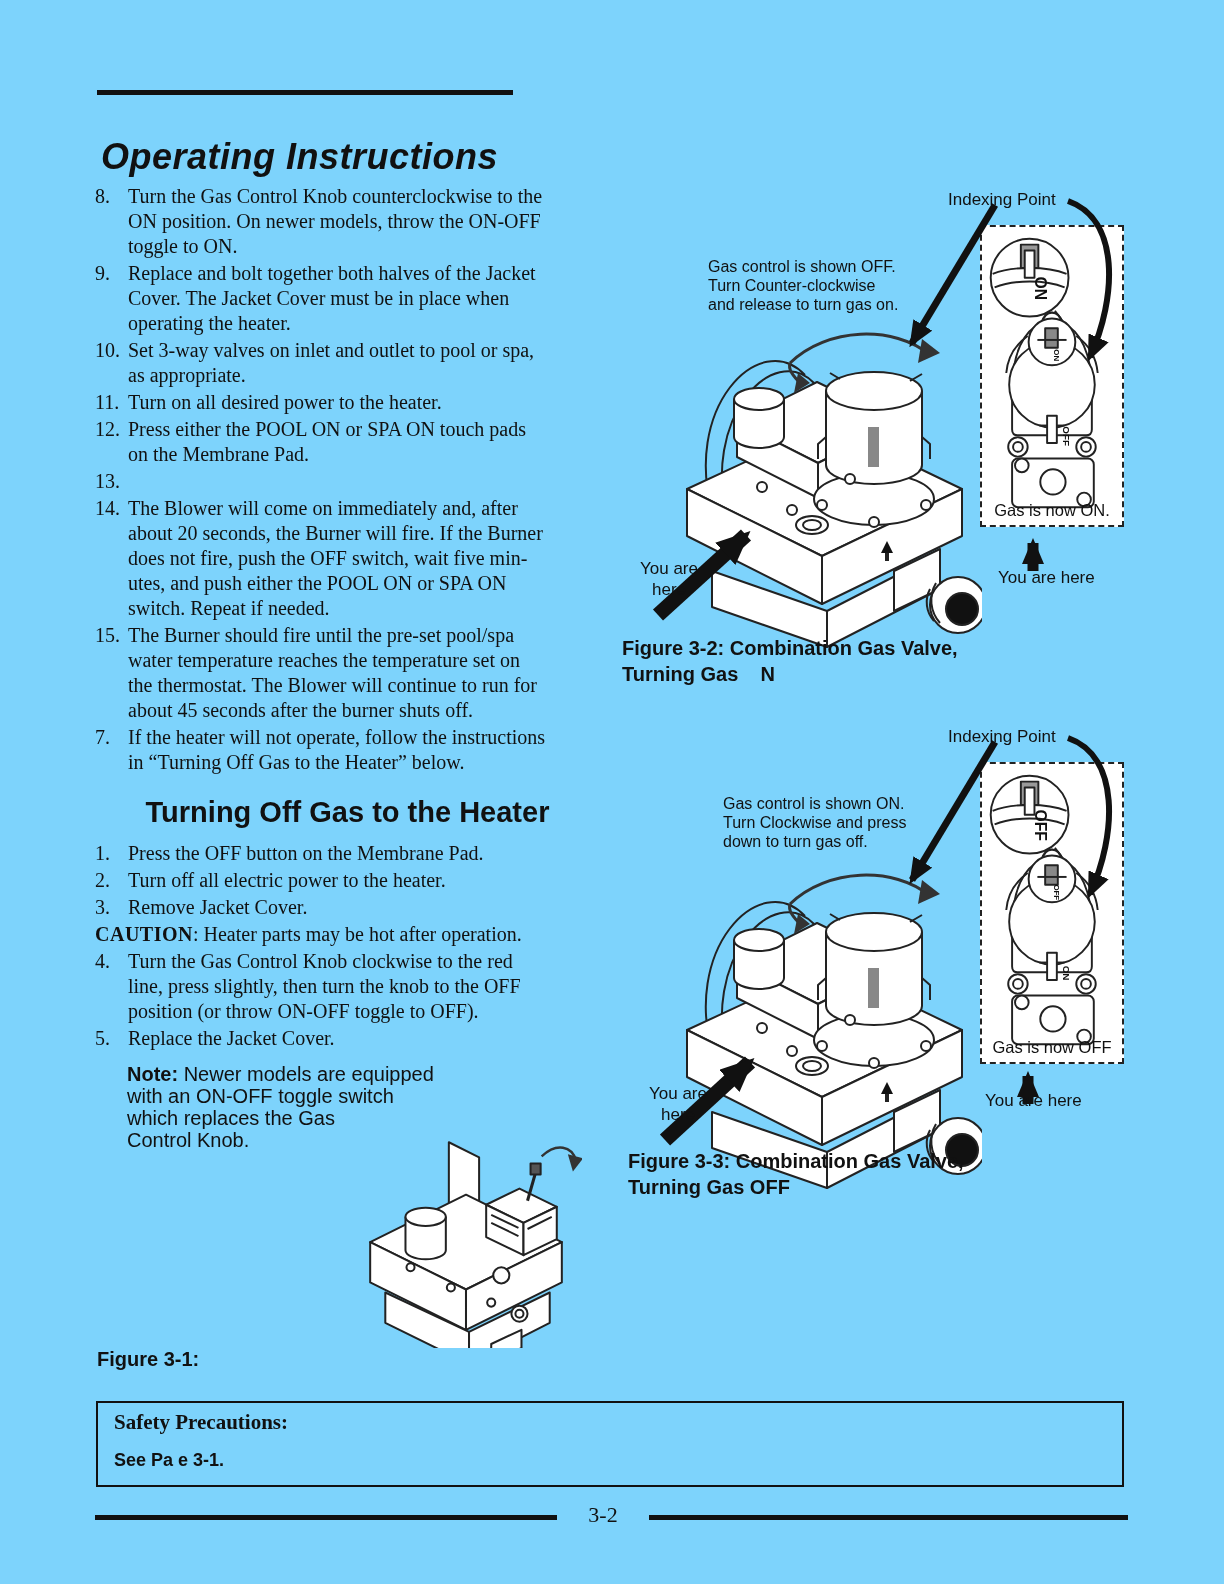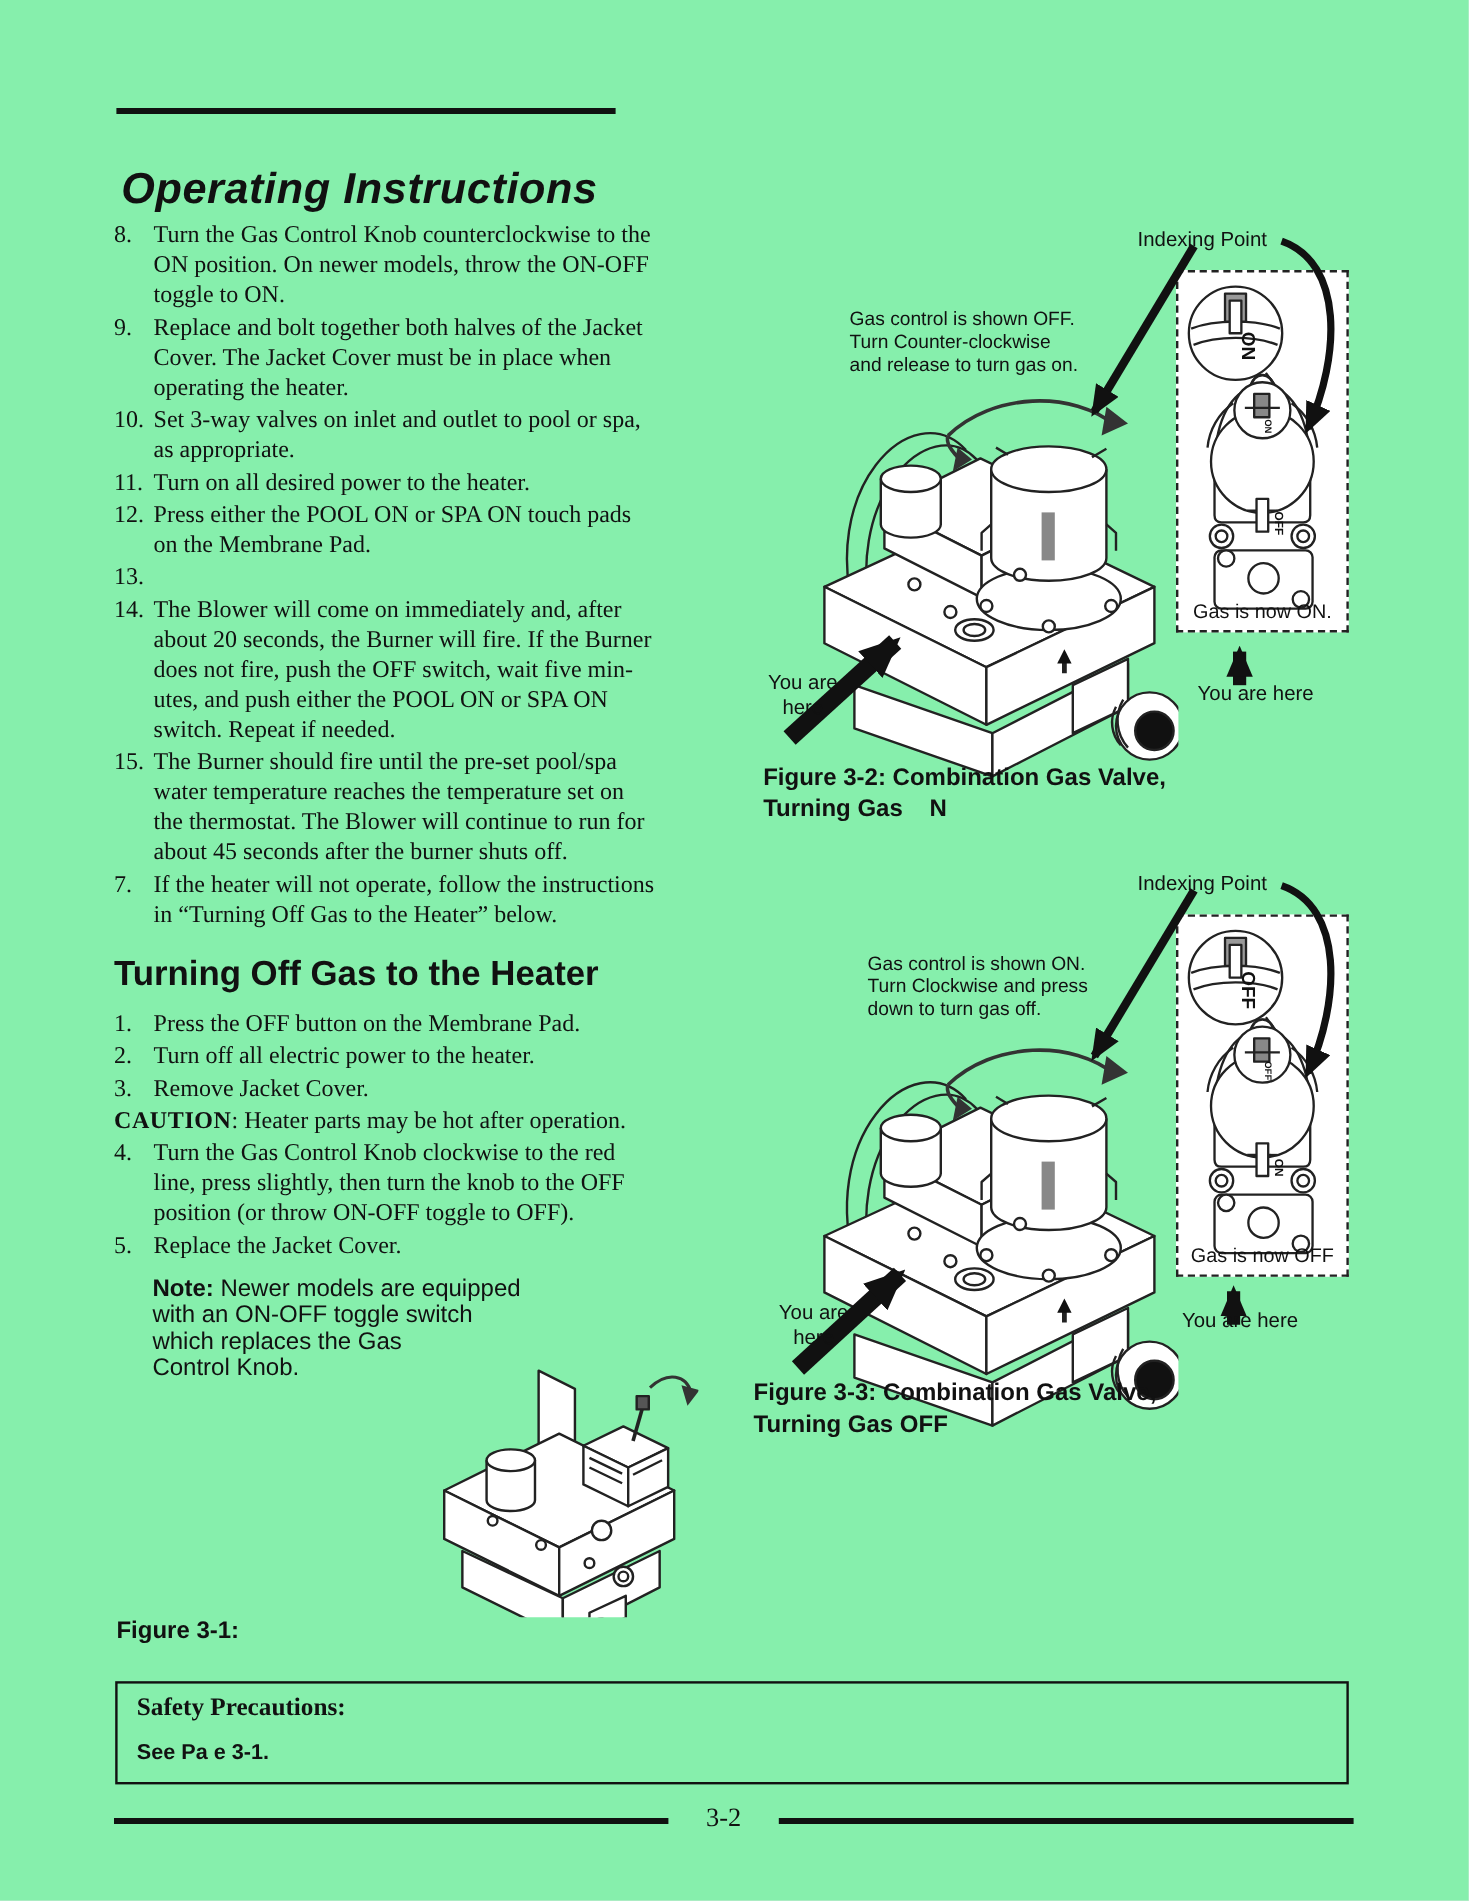--- a/index.html
+++ b/index.html
@@ -1,31 +1,31 @@
 <!DOCTYPE html>
 <html><head>
 <meta charset="utf-8">
 <style>
   html,body{margin:0;padding:0;background:#e8e8e8;}
-  #page{position:relative;width:1224px;height:1584px;background:#86efac;
+  #page{position:relative;width:1224px;height:1584px;background:#7dd3fc;
         font-family:"Liberation Serif",serif;color:#111;overflow:hidden;}
   .abs{position:absolute;}
   .pre{white-space:pre-line;}
   .prekeep{white-space:pre;}
 
   #top-rule{left:97px;top:90px;width:416px;height:5px;background:#111;}
   #page-title{left:101px;top:112px;font-family:"Liberation Sans",sans-serif;
               font-weight:bold;font-style:italic;font-size:36px;letter-spacing:.5px;}
 
   #left-col{left:95px;top:184px;width:505px;font-size:20px;line-height:25px;}
   .li{display:flex;margin-bottom:2px;}
   .li .num{width:33px;flex:0 0 33px;}
   .li .txt{white-space:pre-line;}
   #off-heading{font-family:"Liberation Sans",sans-serif;font-weight:bold;
-               font-size:29px;line-height:34px;margin:20px 0 12px 0;}
+               font-size:29px;line-height:34px;margin:20px 0 12px 0;text-align:center;}
   #off-intro{white-space:pre-line;margin-bottom:6px;}
   .caution{margin:1px 0 2px 0;}
   .caution b{letter-spacing:.5px;}
   #note{margin:12px 0 0 32px;font-family:"Liberation Sans",sans-serif;
         font-size:20px;line-height:22px;width:320px;}
 
   .figcap{font-family:"Liberation Sans",sans-serif;font-weight:bold;
           font-size:20px;line-height:26px;}
 
   
@@ -311,21 +311,21 @@
       <path d="M375,20 L292,158" stroke="#111" stroke-width="7" fill="none" marker-end="url(#ahMed)"></path>
       <path d="M448,16 C500,34 497,112 470,172" stroke="#111" stroke-width="6" fill="none" marker-end="url(#ahMed)"></path>
       <path d="M38,430 L126,350" stroke="#111" stroke-width="15" fill="none" marker-end="url(#ahBig)"></path>
       <path d="M413,386 L413,358" stroke="#111" stroke-width="11" fill="none" marker-end="url(#ahMed)"></path>
     </svg>
 
     <div class="abs yah pre" style="left:8px;top:373px;width:82px">You are
 here</div>
     <div class="abs yah" style="left:378px;top:382px">You are here</div>
 
-    <div class="abs figcap" style="left:16px;top:450px">
+    <div class="abs figcap" style="left:2px;top:450px">
       <div>Figure 3-2: Combination Gas Valve,</div>
       <div class="prekeep">Turning Gas    N</div>
     </div>
   </div>
 
   <div class="abs fig-group" style="left:620px;top:722px">
     <div class="abs ip-label" style="left:328px;top:5px">Indexing Point</div>
     <div class="abs fig-ann pre" style="left:103px;top:44px">Gas control is shown ON.
 Turn Clockwise and press
 down to turn gas off.</div>

